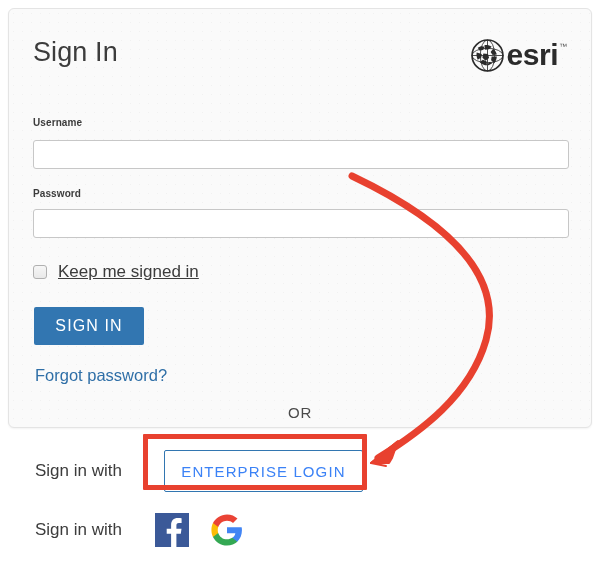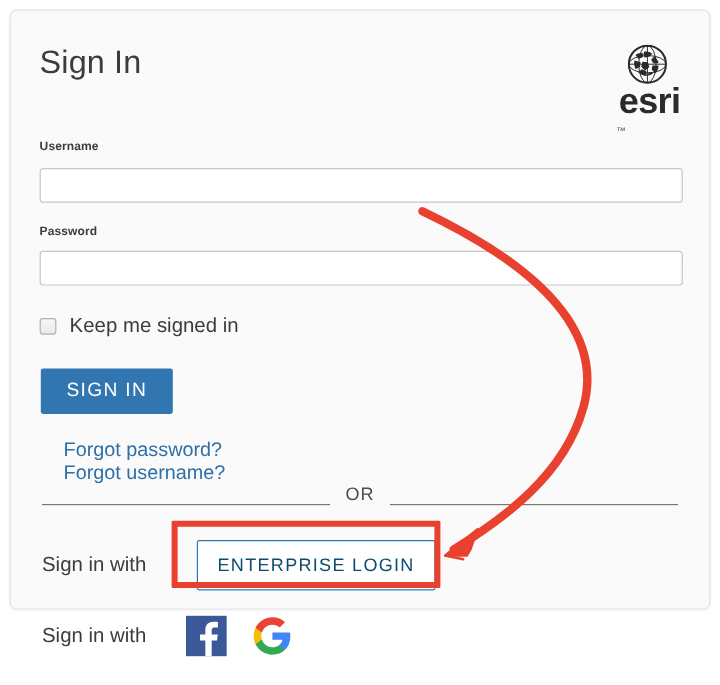--- a/index.html
+++ b/index.html
@@ -14,21 +14,21 @@
     overflow: hidden;
     position: relative;
   }
 
   
   #signin-card {
     position: absolute;
     left: 8px;
     top: 8px;
     width: 584px;
-    height: 500px;
+    height: 420px;
     box-sizing: border-box;
     background: #fafafa;
     border: 1px solid #e4e4e4;
     border-radius: 6px;
     box-shadow: 0 1px 2px rgba(0,0,0,0.05);
     background-image:
       radial-gradient(rgba(0,0,0,0.035) 0.6px, transparent 0.7px);
     background-size: 9px 9px;
   }
 
@@ -50,21 +50,20 @@
     letter-spacing: 0.1px;
     line-height: 34px;
   }
   #esri-logo {
     position: absolute;
     right: 0;
     top: 2px;
     display: flex;
     align-items: center;
     height: 36px;
-    flex-direction: column;
   }
   #esri-logo .globe-wrap { display: block; line-height: 0; }
   #esri-wordmark {
     font-size: 30px;
     font-weight: 700;
     color: #2b2b2b;
     letter-spacing: -0.5px;
     line-height: 30px;
     margin-left: 3px;
     font-family: "Liberation Sans", sans-serif;
@@ -123,20 +122,21 @@
     border-radius: 3px;
     background: linear-gradient(#f6f6f6, #e9e9e9);
     display: inline-block;
     flex: none;
   }
   #keep-signed-in-label {
     margin-left: 11px;
     font-size: 17px;
     color: #3c3c3c;
     line-height: 20px;
+    text-decoration: underline;
   }
 
   
   #sign-in-button {
     position: absolute;
     left: 25px;
     top: 298px;
     width: 110px;
     height: 38px;
     background: #3276b1;
@@ -167,21 +167,22 @@
   }
   #forgot-username-link { margin-left: 18px; }
 
   
   #or-divider {
     position: absolute;
     left: 26px;
     right: 26px;
     top: 395px;
     display: flex;
-    align-items: flex-end;
+    align-items: center;
+    flex-direction: column;
   }
   #or-divider .rule {
     flex: 1;
     height: 1px;
     background: #777777;
   }
   #or-divider-label {
     margin: 0 13px;
     font-size: 15px;
     color: #4a4a4a;
@@ -202,21 +203,21 @@
     color: #3c3c3c;
   }
   #enterprise-login-button {
     margin-left: 42px;
     width: 199px;
     height: 42px;
     box-sizing: border-box;
     background: #ffffff;
     border: 1px solid #3276b1;
     border-radius: 2px;
-    color: #0c4a6e;
+    color: #3b82f6;
     font-size: 15px;
     letter-spacing: 1.1px;
     font-family: "Liberation Sans", sans-serif;
     cursor: pointer;
     padding: 0;
   }
 
   
   #social-row {
     position: absolute;
@@ -314,21 +315,20 @@
 
   <div id="keep-signed-in-row">
     <span id="keep-signed-in-checkbox"></span>
     <span id="keep-signed-in-label">Keep me signed in</span>
   </div>
 
   <button id="sign-in-button">SIGN IN</button>
 
   <div id="helper-links">
     <a class="helper-link" id="forgot-password-link">Forgot password?</a>
-    <a class="helper-link" id="forgot-username-link">Forgot username?</a>
   </div>
 
   <div id="or-divider">
     <span class="rule"></span>
     <span id="or-divider-label">OR</span>
     <span class="rule"></span>
   </div>
 
   <div id="enterprise-row">
     <span id="enterprise-prefix-label">Sign in with</span>

